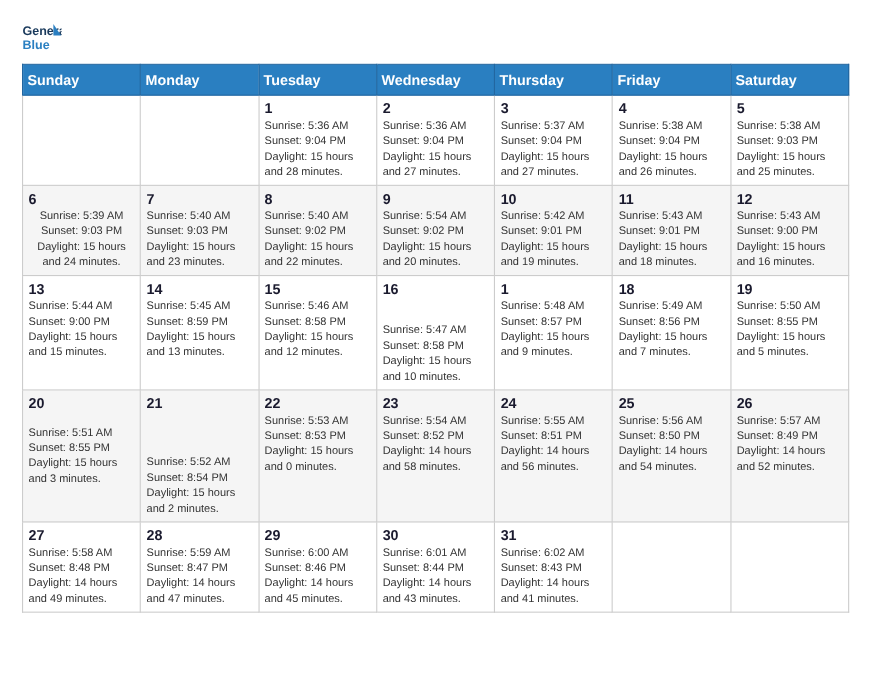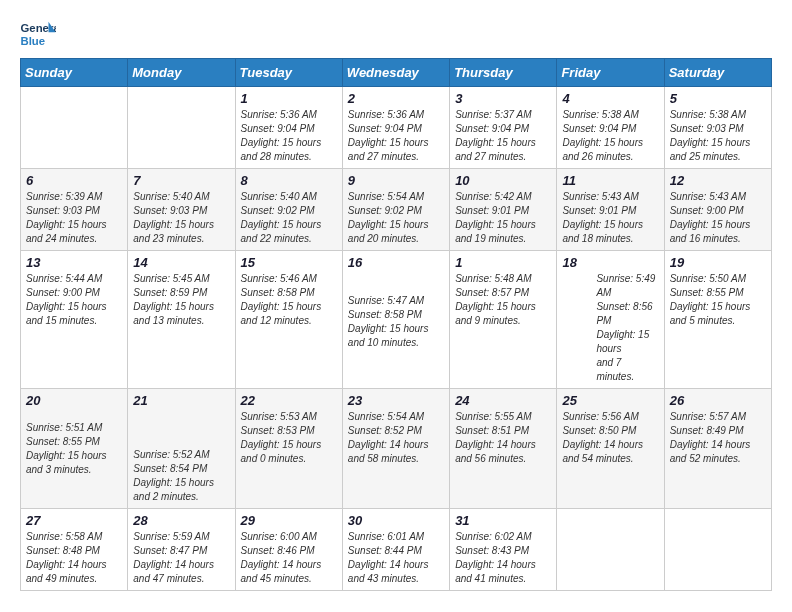--- a/index.html
+++ b/index.html
@@ -35,21 +35,20 @@
       line-height: 1.1;
     }
     .location-title {
       font-size: 16px;
       color: #1a1a2e;
     }
     .calendar {
       width: 100%;
       border-collapse: collapse;
       border: 1px solid #ccc;
-      font-style: italic;
     }
     .calendar th {
       background-color: #2a7fc1;
       color: #fff;
       font-size: 13px;
       padding: 6px 4px;
       text-align: left;
       border: 1px solid #2266a0;
       font-weight: bold;
     }
@@ -147,21 +146,21 @@
           <span class="day-number">5</span>
           <div class="day-info" style="white-space: pre-line;">Sunrise: 5:38 AM
 Sunset: 9:03 PM
 Daylight: 15 hours
 and 25 minutes.</div>
         </td>
       </tr>
       <tr>
         <td>
           <span class="day-number">6</span>
-          <div class="day-info" style="white-space: pre-line;">Sunrise: 5:39 AM
+          <div class="day-info" style="white-space: pre-line; text-align: center;">Sunrise: 5:39 AM
 Sunset: 9:03 PM
 Daylight: 15 hours
 and 24 minutes.</div>
         </td>
         <td>
           <span class="day-number">7</span>
           <div class="day-info" style="white-space: pre-line;">Sunrise: 5:40 AM
 Sunset: 9:03 PM
 Daylight: 15 hours
 and 23 minutes.</div>
@@ -233,21 +232,21 @@
         </td>
         <td>
           <span class="day-number">1</span>
           <div class="day-info" style="white-space: pre-line;">Sunrise: 5:48 AM
 Sunset: 8:57 PM
 Daylight: 15 hours
 and 9 minutes.</div>
         </td>
         <td>
           <span class="day-number">18</span>
-          <div class="day-info" style="white-space: pre-line; margin-left: 34px;">Sunrise: 5:49 AM
+          <div class="day-info" style="white-space: pre-line;">Sunrise: 5:49 AM
 Sunset: 8:56 PM
 Daylight: 15 hours
 and 7 minutes.</div>
         </td>
         <td>
           <span class="day-number">19</span>
           <div class="day-info" style="white-space: pre-line;">Sunrise: 5:50 AM
 Sunset: 8:55 PM
 Daylight: 15 hours
 and 5 minutes.</div>

